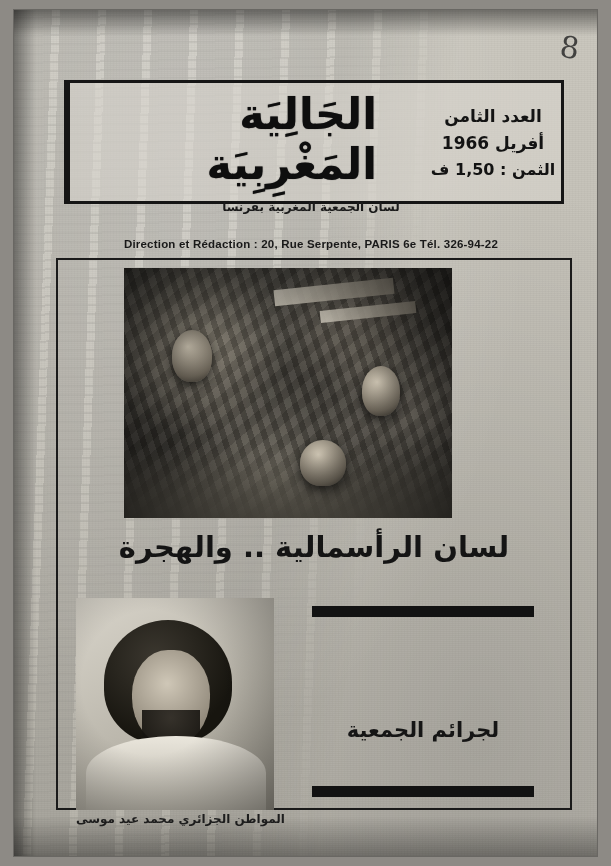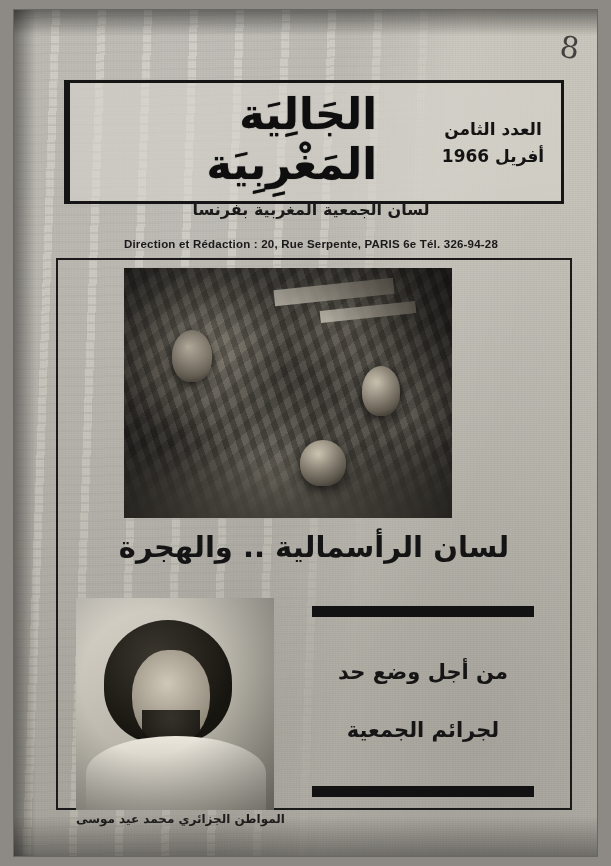--- a/index.html
+++ b/index.html
@@ -127,21 +127,21 @@
     white-space: nowrap;
   }
   .masthead-info .price { font-size: 16px; }
 
   .subtitle {
     position: absolute;
     left: 50px;
     top: 190px;
     width: 494px;
     text-align: center;
-    font-size: 16px;
+    font-size: 12px;
     font-weight: bold;
     color: #1a1a1a;
   }
   .direction-line {
     position: absolute;
     left: 50px;
     top: 228px;
     width: 494px;
     text-align: center;
     direction: ltr;
@@ -350,26 +350,27 @@
 
     <div class="page-number">8</div>
 
     <div class="masthead">
       <div class="masthead-title-box">
         <div class="masthead-title">الجَالِيَة المَغْرِبِيَة</div>
       </div>
       <div class="masthead-info">
         <div>العدد الثامن</div>
         <div>أفريل 1966</div>
+        <div class="price">الثمن : 1,50 ف</div>
       </div>
     </div>
 
     <div class="subtitle">لسان الجمعية المغربية بفرنسا</div>
 
-    <div class="direction-line">Direction et Rédaction : 20, Rue Serpente, PARIS 6e    Tél. 326-94-28</div>
+    <div class="direction-line">Direction et Rédaction : 20, Rue Serpente, PARIS 6e    Tél. 326-94-22</div>
 
     <div class="hr-top"></div>
     <div class="vrule-left"></div>
     <div class="vrule-right"></div>
     <div class="hr-bottom"></div>
 
     <div class="photo-main">
       <div class="ph-bg"></div>
       <div class="rock"></div>
       <div class="banner banner-1"></div>
@@ -379,21 +380,20 @@
       <div class="floor"></div>
       <div class="fig fig-c"></div>
       <div class="vign"></div>
     </div>
 
     <div class="headline">لسان الرأسمالية .. والهجرة</div>
 
     <div class="bar bar-1"></div>
     <div class="bar bar-2"></div>
 
-    <div class="subhead subhead-1">من أجل وضع حد</div>
     <div class="subhead subhead-2">لجرائم الجمعية</div>
 
     <div class="photo-portrait">
       <div class="pbg"></div>
       <div class="hair"></div>
       <div class="face"></div>
       <div class="beard"></div>
       <div class="body"></div>
       <div class="shadow"></div>
     </div>

